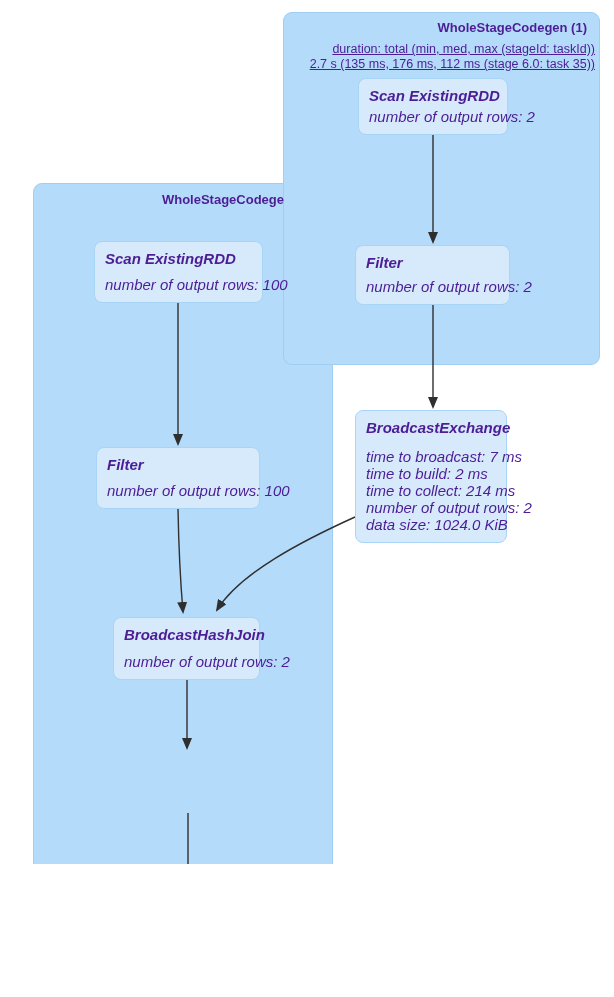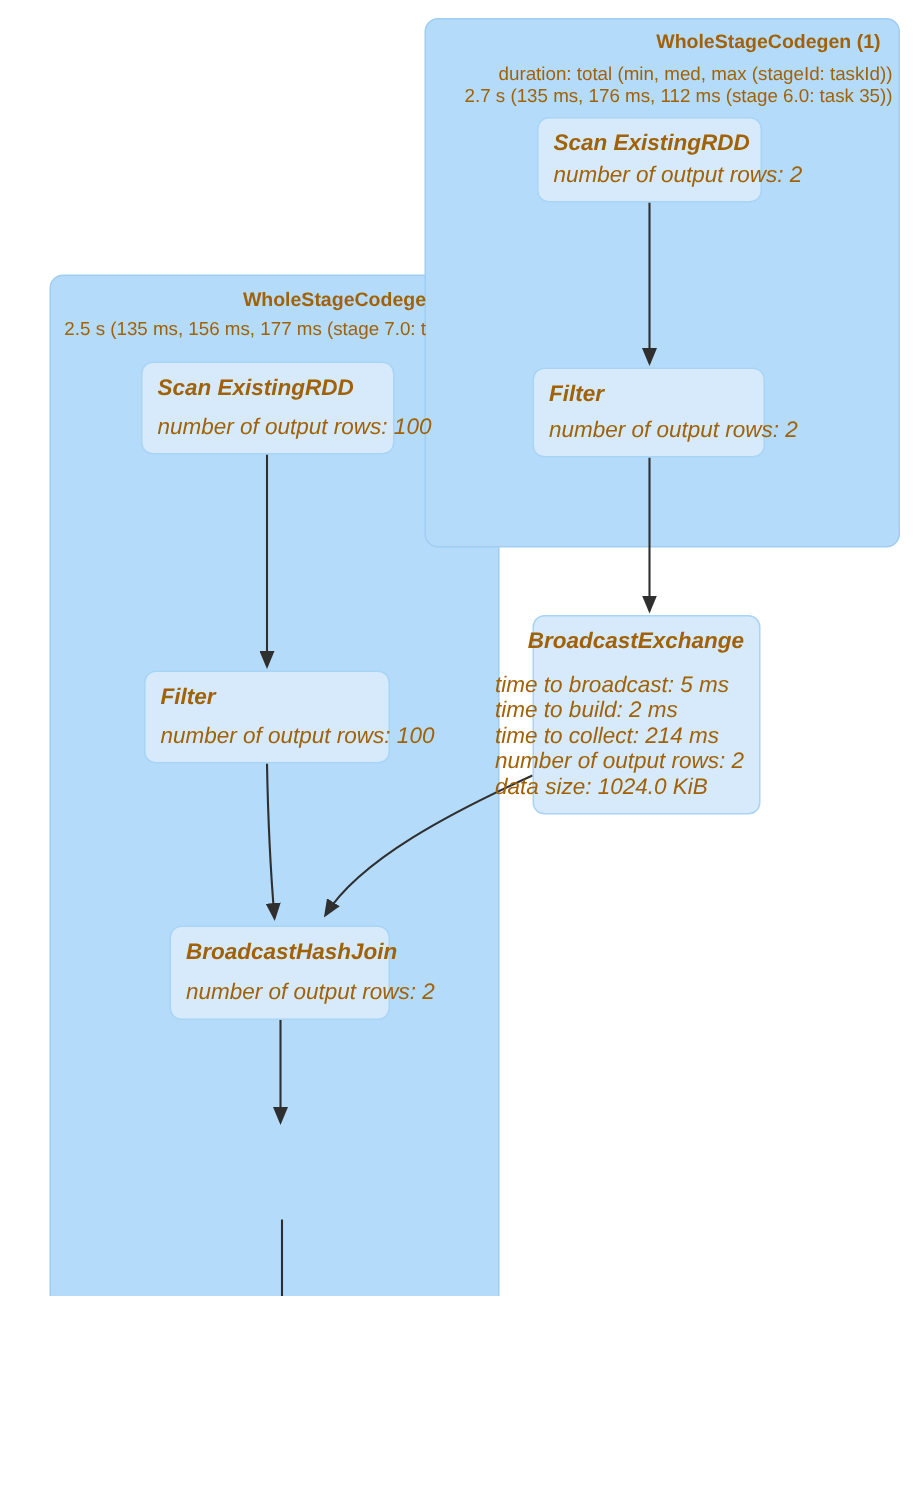--- a/index.html
+++ b/index.html
@@ -1,21 +1,21 @@
 <!DOCTYPE html>
 <html><head>
 <meta charset="utf-8">
 <style>
   html, body { margin: 0; padding: 0; background: #ffffff; }
   .canvas {
     position: relative;
     width: 614px;
     height: 864px;
     font-family: "Liberation Sans", sans-serif;
-    color: #a16207;
+    color: #4c1d95;
     background: #ffffff;
     overflow: hidden;
   }
   .cluster {
     position: absolute;
     background: #b5dbfa;
     border: 1px solid #a0cdf0;
     border-radius: 9px;
     box-sizing: border-box;
   }
@@ -30,21 +30,21 @@
   }
   .cluster-duration {
     position: absolute;
     font-size: 12.5px;
     line-height: 15px;
     text-align: right;
     white-space: nowrap;
     z-index: 3;
   }
   .hdr-right { top: 20px;  right: 27px; }
-  .dur-right { top: 42px;  right: 19px; }
+  .dur-right { top: 42px;  right: 19px; text-decoration: underline; }
   .hdr-left  { top: 192px; right: 330px; }
   .dur-left  { top: 212px; right: 330px; }
   .edges { position: absolute; left: 0; top: 0; z-index: 4; pointer-events: none; }
   .node {
     position: absolute;
     background: #d6eafc;
     border: 1px solid #a8d4f6;
     border-radius: 8px;
     box-sizing: border-box;
     padding: 9px 10px;
@@ -59,21 +59,21 @@
   .node-title { font-weight: 700; white-space: nowrap; }
   .node-metrics { white-space: nowrap; }
   .node-metrics div { line-height: 17px; }
   .node.center {
     justify-content: center;
     align-items: center;
     text-align: center;
   }
   .n-scan1   { left: 358px; top: 78px;  width: 150px; height: 57px;  }
   .n-filter1 { left: 355px; top: 245px; width: 155px; height: 60px;  }
-  .n-bexch   { left: 355px; top: 410px; width: 152px; height: 133px; align-items: flex-end; }
+  .n-bexch   { left: 355px; top: 410px; width: 152px; height: 133px; }
   .n-scan2   { left: 94px;  top: 241px; width: 169px; height: 62px;  }
   .n-filter2 { left: 96px;  top: 447px; width: 164px; height: 62px;  }
   .n-bhj     { left: 113px; top: 617px; width: 147px; height: 63px;  }
   .n-project { left: 162px; top: 751px; width: 52px;  height: 62px;  }
   .n-asp     { left: 126px; top: 918px; width: 123px; height: 65px; padding-left: 39px;  }
 </style>
 </head>
 <body>
 
 <div class="canvas">
@@ -82,21 +82,20 @@
   <div class="cluster cluster-right"></div>
 
   <div class="cluster-header hdr-right">WholeStageCodegen (1)</div>
   <div class="cluster-duration dur-right">
     <div>duration: total (min, med, max (stageId: taskId))</div>
     <div>2.7 s (135 ms, 176 ms, 112 ms (stage 6.0: task 35))</div>
   </div>
 
   <div class="cluster-header hdr-left">WholeStageCodege</div>
   <div class="cluster-duration dur-left">
-    <div>2.5 s (135 ms, 156 ms, 177 ms (stage 7.0: t</div>
   </div>
 
   <svg class="edges" width="614" height="997">
     <defs>
       <marker id="arrow" markerUnits="userSpaceOnUse" markerWidth="12" markerHeight="10" refX="10" refY="5" orient="auto">
         <path d="M0,0 L12,5 L0,10 Z" fill="#2f2f2f"></path>
       </marker>
     </defs>
     <g stroke="#2f2f2f" stroke-width="1.4" fill="none">
       <path d="M433,135 L433,242" marker-end="url(#arrow)"></path>
@@ -119,21 +118,21 @@
   <div class="node n-filter1">
     <div class="node-title">Filter</div>
     <div class="node-metrics">
       <div>number of output rows: 2</div>
     </div>
   </div>
 
   <div class="node n-bexch">
     <div class="node-title">BroadcastExchange</div>
     <div class="node-metrics">
-      <div>time to broadcast: 5 ms</div>
+      <div>time to broadcast: 7 ms</div>
       <div>time to build: 2 ms</div>
       <div>time to collect: 214 ms</div>
       <div>number of output rows: 2</div>
       <div>data size: 1024.0 KiB</div>
     </div>
   </div>
 
   <div class="node n-scan2">
     <div class="node-title">Scan ExistingRDD</div>
     <div class="node-metrics">

